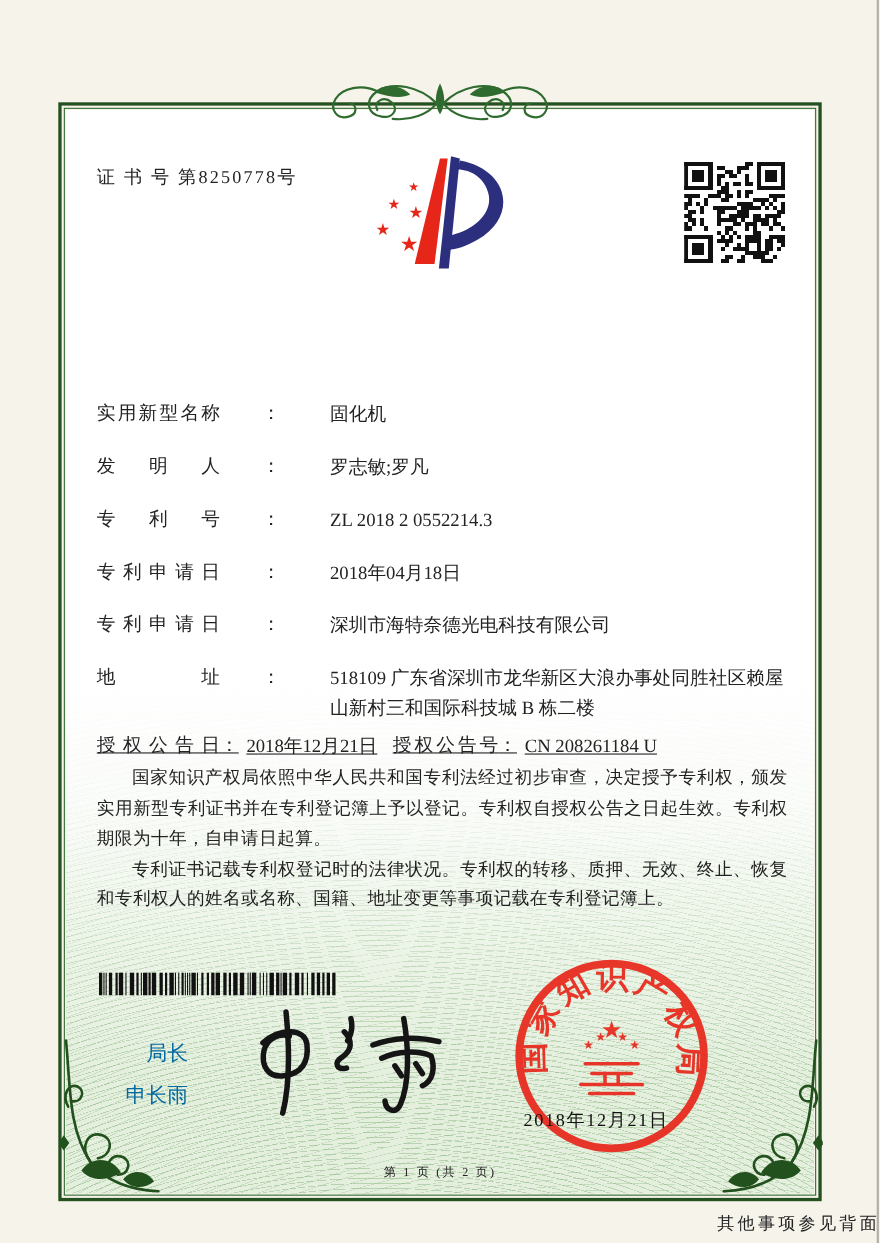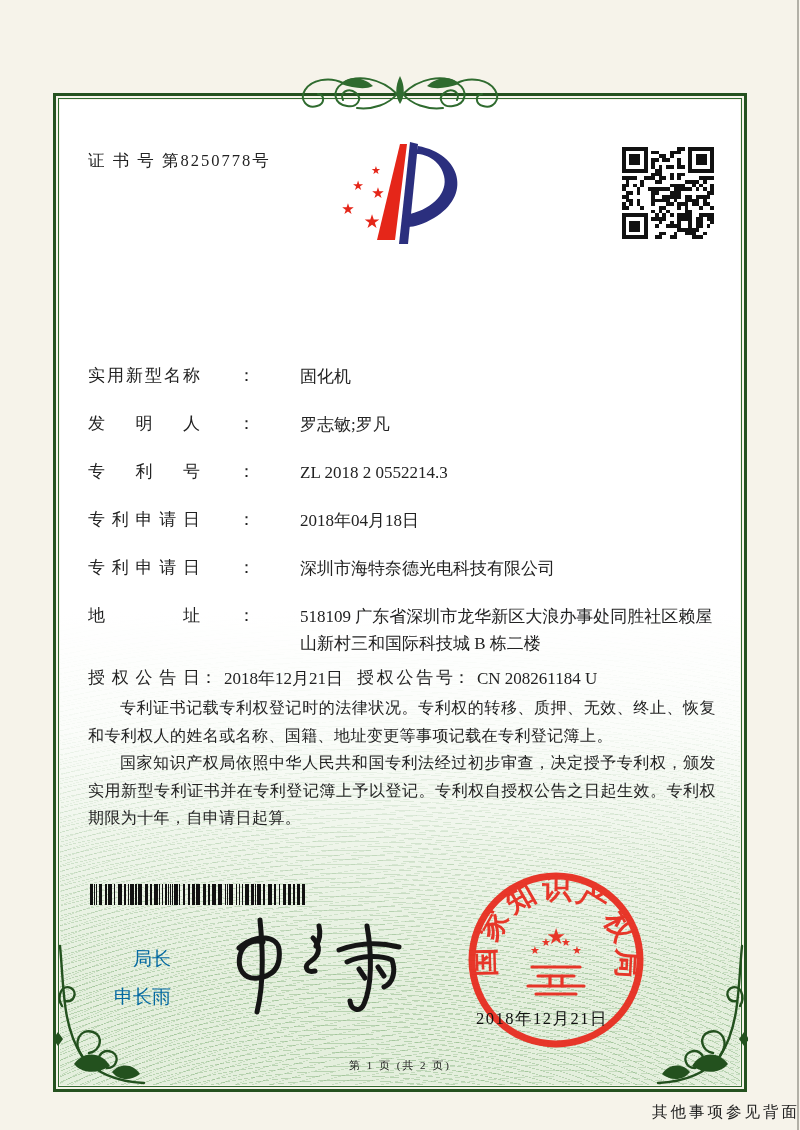--- a/index.html
+++ b/index.html
@@ -31,21 +31,21 @@
   .qr{left:622px;top:147px;width:92px;height:92px;}
   .title{left:0;top:264px;width:100%;text-align:center;font-size:37px;font-weight:700;
     letter-spacing:11px;}
   
   .fields{left:88px;top:363px;width:628px;font-size:17px;line-height:26px;}
   .frow{display:flex;margin-bottom:21px;align-items:flex-start;gap:38px;}
   .flabel{width:112px;flex:0 0 112px;text-align:justify;text-align-last:justify;}
   .fcolon{flex:0 0 auto;}
   .fvalue{padding-left:7px;flex:1 1 auto;line-height:27px;}
   .frow.addr{margin-bottom:8px;}
-  .grantrow{display:flex;margin-bottom:12px;}
+  .grantrow{display:flex;margin-bottom:12px;text-decoration:underline;}
   .pair{display:flex;}
   .pair2{margin-left:14px;}
   .pair2 .flabel{width:96px;flex:0 0 96px;}
   
   .legal{left:88px;top:694px;width:628px;font-size:16px;line-height:27.5px;
     text-align:justify;letter-spacing:.4px;}
   .legal p{margin:0;text-indent:2em;}
   
   .barcode{left:90px;top:884px;}
   .signer{left:114px;top:940px;font-family:"Liberation Sans","DejaVu Sans",sans-serif;
@@ -394,22 +394,22 @@
       </span>
       <span class="pair pair2">
         <span class="flabel">授权公告号</span>
           <span class="fcolon">：</span>
         <span class="fvalue">CN 208261184 U</span>
       </span>
     </div>
   </div>
 
   <div class="abs legal">
+    <p>国家知识产权局依照中华人民共和国专利法经过初步审查，决定授予专利权，颁发实用新型专利证书并在专利登记簿上予以登记。专利权自授权公告之日起生效。专利权期限为十年，自申请日起算。</p>
     <p>专利证书记载专利权登记时的法律状况。专利权的转移、质押、无效、终止、恢复和专利权人的姓名或名称、国籍、地址变更等事项记载在专利登记簿上。</p>
-    <p>国家知识产权局依照中华人民共和国专利法经过初步审查，决定授予专利权，颁发实用新型专利证书并在专利登记簿上予以登记。专利权自授权公告之日起生效。专利权期限为十年，自申请日起算。</p>
   </div>
 
   <svg class="abs barcode" id="barcode" width="222" height="21">
       <rect x="0" y="0" width="3" height="21" fill="#111"></rect>
       <rect x="4" y="0" width="1" height="21" fill="#111"></rect>
       <rect x="6" y="0" width="1" height="21" fill="#111"></rect>
       <rect x="9" y="0" width="3" height="21" fill="#111"></rect>
       <rect x="15" y="0" width="2" height="21" fill="#111"></rect>
       <rect x="18" y="0" width="4" height="21" fill="#111"></rect>
       <rect x="24" y="0" width="1" height="21" fill="#111"></rect>

